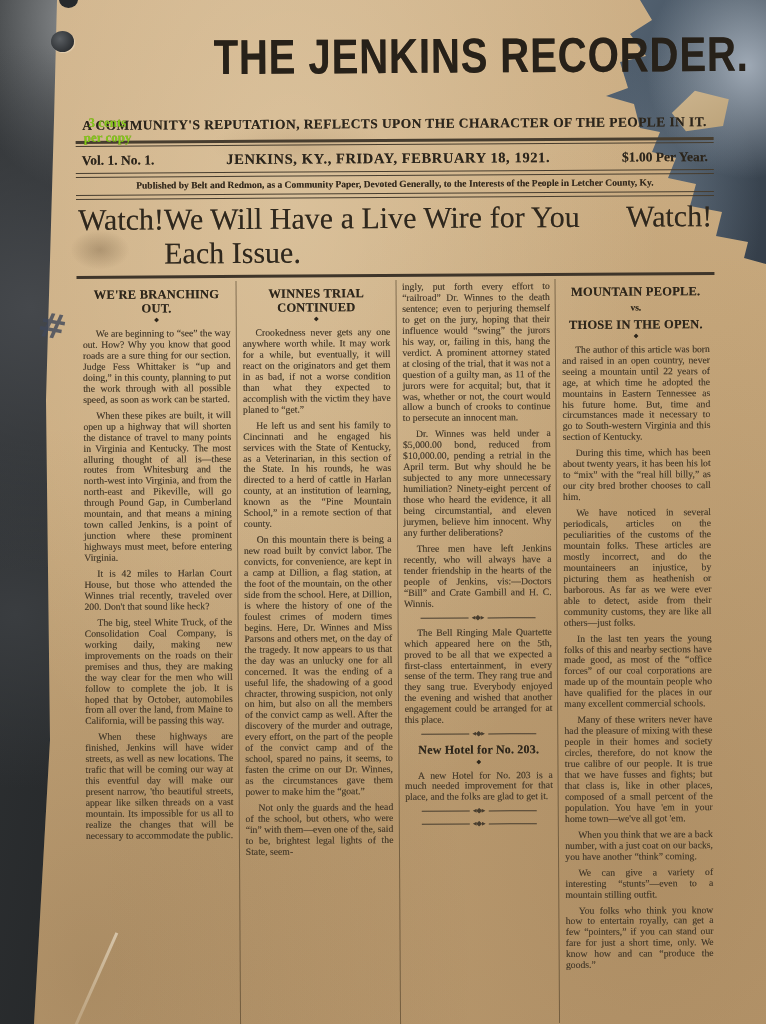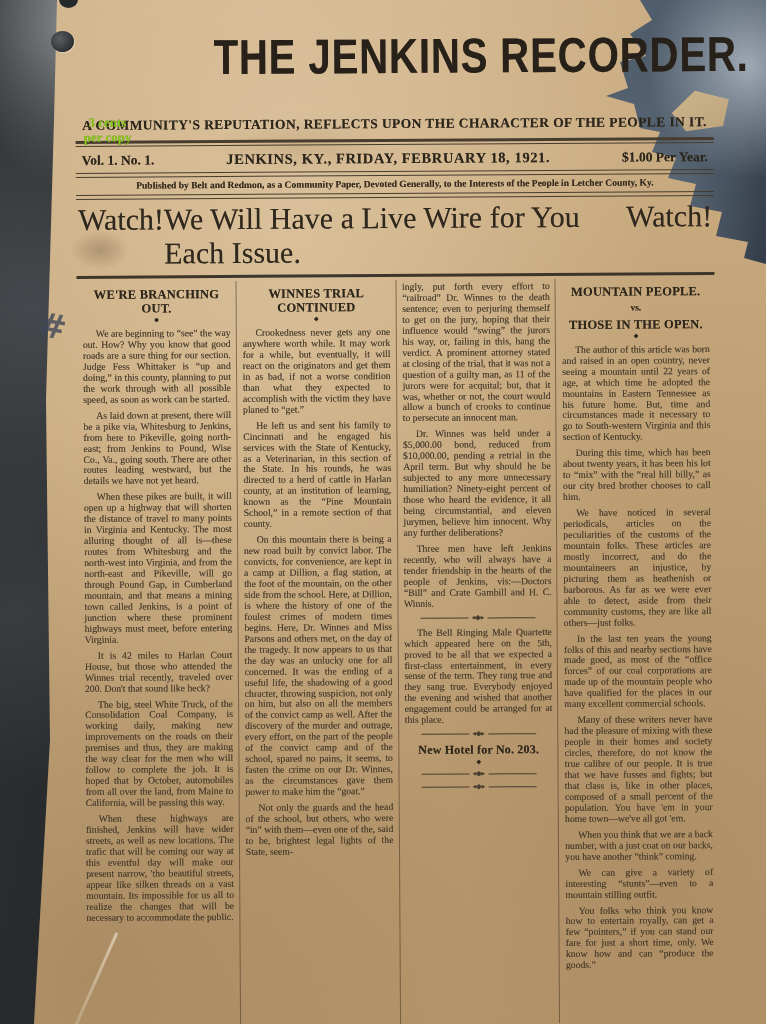--- a/index.html
+++ b/index.html
@@ -126,21 +126,20 @@
     <span>Watch!</span>
     <span>We Will Have a Live Wire for You Each Issue.</span>
     <span>Watch!</span>
   </div>
   <div class="rule-heavy"></div>
   <div class="cols">
     <div class="col">
         <div class="col-head">WE'RE BRANCHING OUT.</div>
         <div class="dot-orn">◆</div>
         <p>We are beginning to “see” the way out.  How?  Why you know that good roads are a sure thing for our section.  Judge Fess Whittaker is “up and doing,” in this county, planning to put the work through with all possible speed, as soon as work can be started.</p>
-        <p>As laid down at present, there will be a pike via, Whitesburg to Jenkins, from here to Pikeville, going north-east; from Jenkins to Pound, Wise Co., Va., going south.  There are other routes leading westward, but the details we have not yet heard.</p>
         <p>When these pikes are built, it will open up a highway that will shorten the distance of travel to many points in Virginia and Kentucky.  The most alluring thought of all is—these routes from Whitesburg and the north-west into Virginia, and from the north-east and Pikeville, will go through Pound Gap, in Cumberland mountain, and that means a mining town called Jenkins, is a point of junction where these prominent highways must meet, before entering Virginia.</p>
         <p>It is 42 miles to Harlan Court House, but those who attended the Winnes trial recently, traveled over 200.  Don't that sound like heck?</p>
         <p>The big, steel White Truck, of the Consolidation Coal Company, is working daily, making new improvements on the roads on their premises and thus, they are making the way clear for the men who will follow to complete the job.  It is hoped that by October, automobiles from all over the land, from Maine to California, will be passing this way.</p>
         <p>When these highways are finished, Jenkins will have wider streets, as well as new locations. The trafic that will be coming our way at this eventful day will make our present narrow, 'tho beautiful streets, appear like silken threads on a vast mountain.  Its impossible for us all to realize the changes that will be necessary to accommodate the public.</p>
       </div>
     <div class="col">
         <div class="col-head">WINNES TRIAL CONTINUED</div>
         <div class="dot-orn">◆</div>
         <p>Crookedness never gets any one anywhere worth while.  It may work for a while, but eventually, it will react on the originators and get them in as bad, if not a worse condition than what they expected to accomplish with the victim they have planed to “get.”</p>
         <p>He left us and sent his family to Cincinnati and he engaged his services with the State of Kentucky, as a Veterinarian, in this section of the State.  In his rounds, he was directed to a herd of cattle in Harlan county, at an institution of learning, known as the “Pine Mountain School,” in a remote section of that county.</p>
@@ -153,20 +152,21 @@
         <p>Three men have left Jenkins recently, who will always have a tender friendship in the hearts of the people of Jenkins, vis:—Doctors “Bill” and Crate Gambill and H. C. Winnis.</p>
         <div class="orn">
           <span class="dmd">◂◆▸</span>
         </div>
         <p>The Bell Ringing Male Quartette which appeared here on the 5th, proved to be all that we expected  a first-class entertainment, in every sense of the term.  They rang true and they sang true.  Everybody enjoyed the evening and wished that another engagement could be arranged for at this place.</p>
         <div class="orn">
           <span class="dmd">◂◆▸</span>
         </div>
         <div class="col-head small">New Hotel for No. 203.</div>
         <div class="dot-orn">◆</div>
+        <p>A new Hotel for No. 203 is a much needed improvement for that place, and the folks are glad to get it.</p>
         <div class="orn">
           <span class="dmd">◂◆▸</span>
         </div>
         <div class="orn">
           <span class="dmd">◂◆▸</span>
         </div>
       </div>
     <div class="col">
         <div class="col-head">MOUNTAIN PEOPLE.</div>
         <div class="col-sub">vs.</div>

